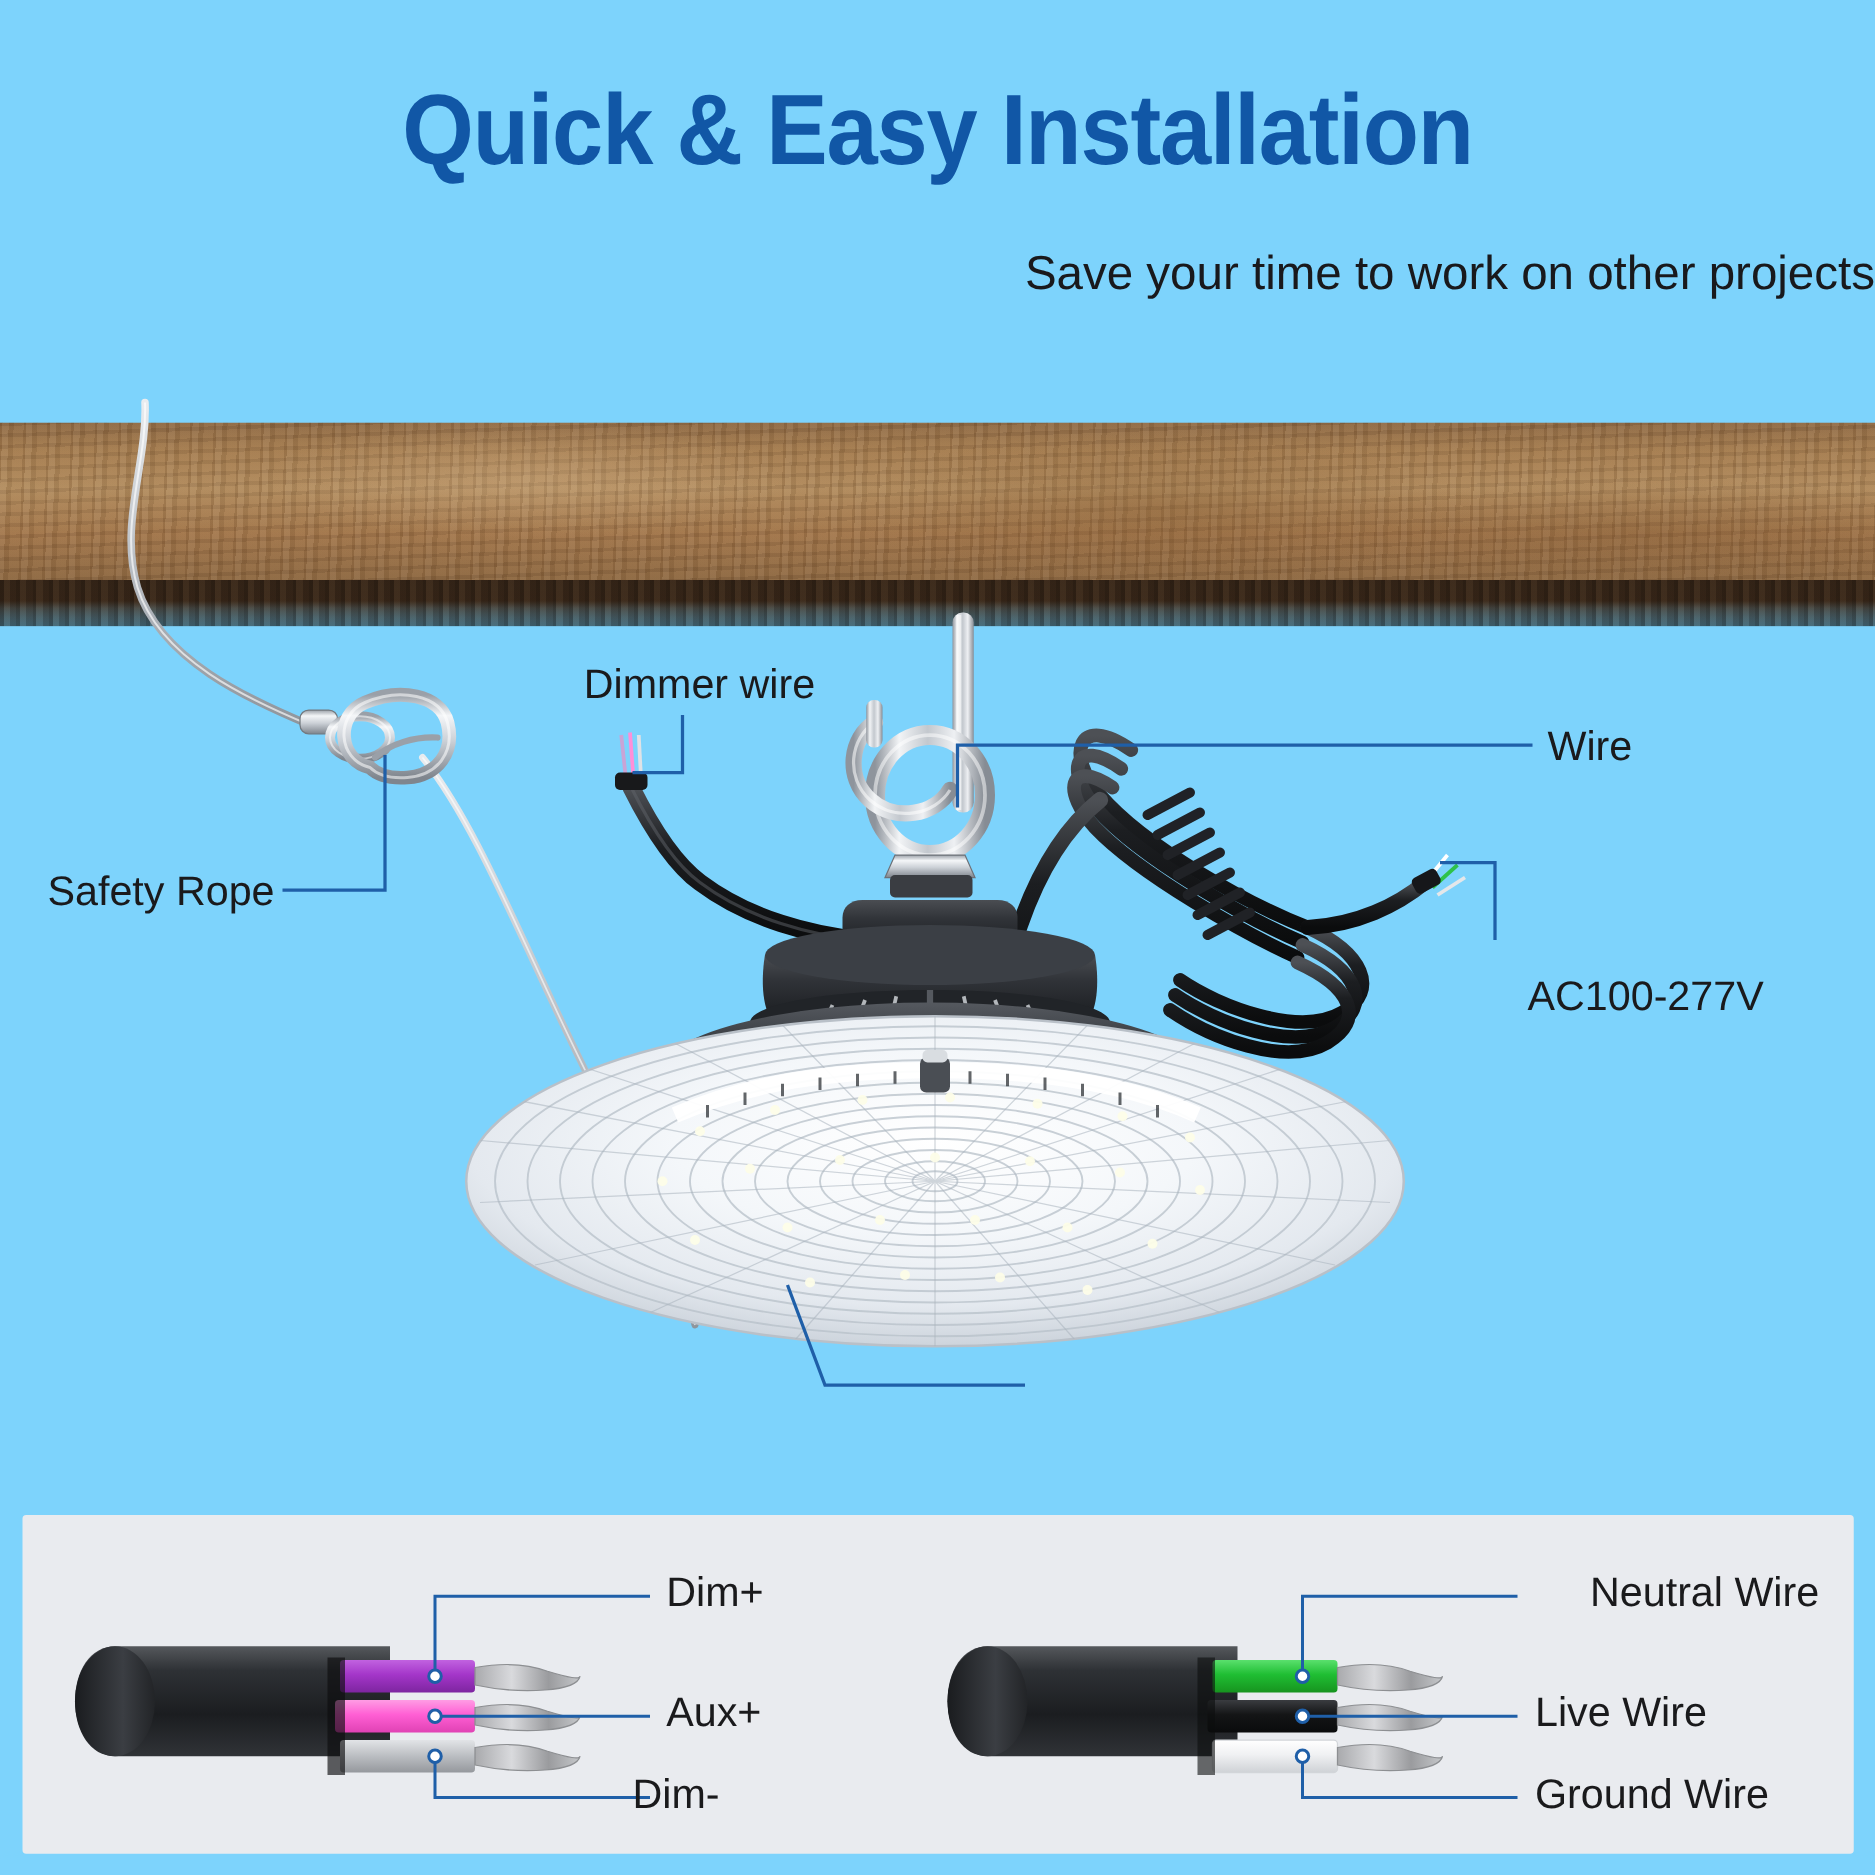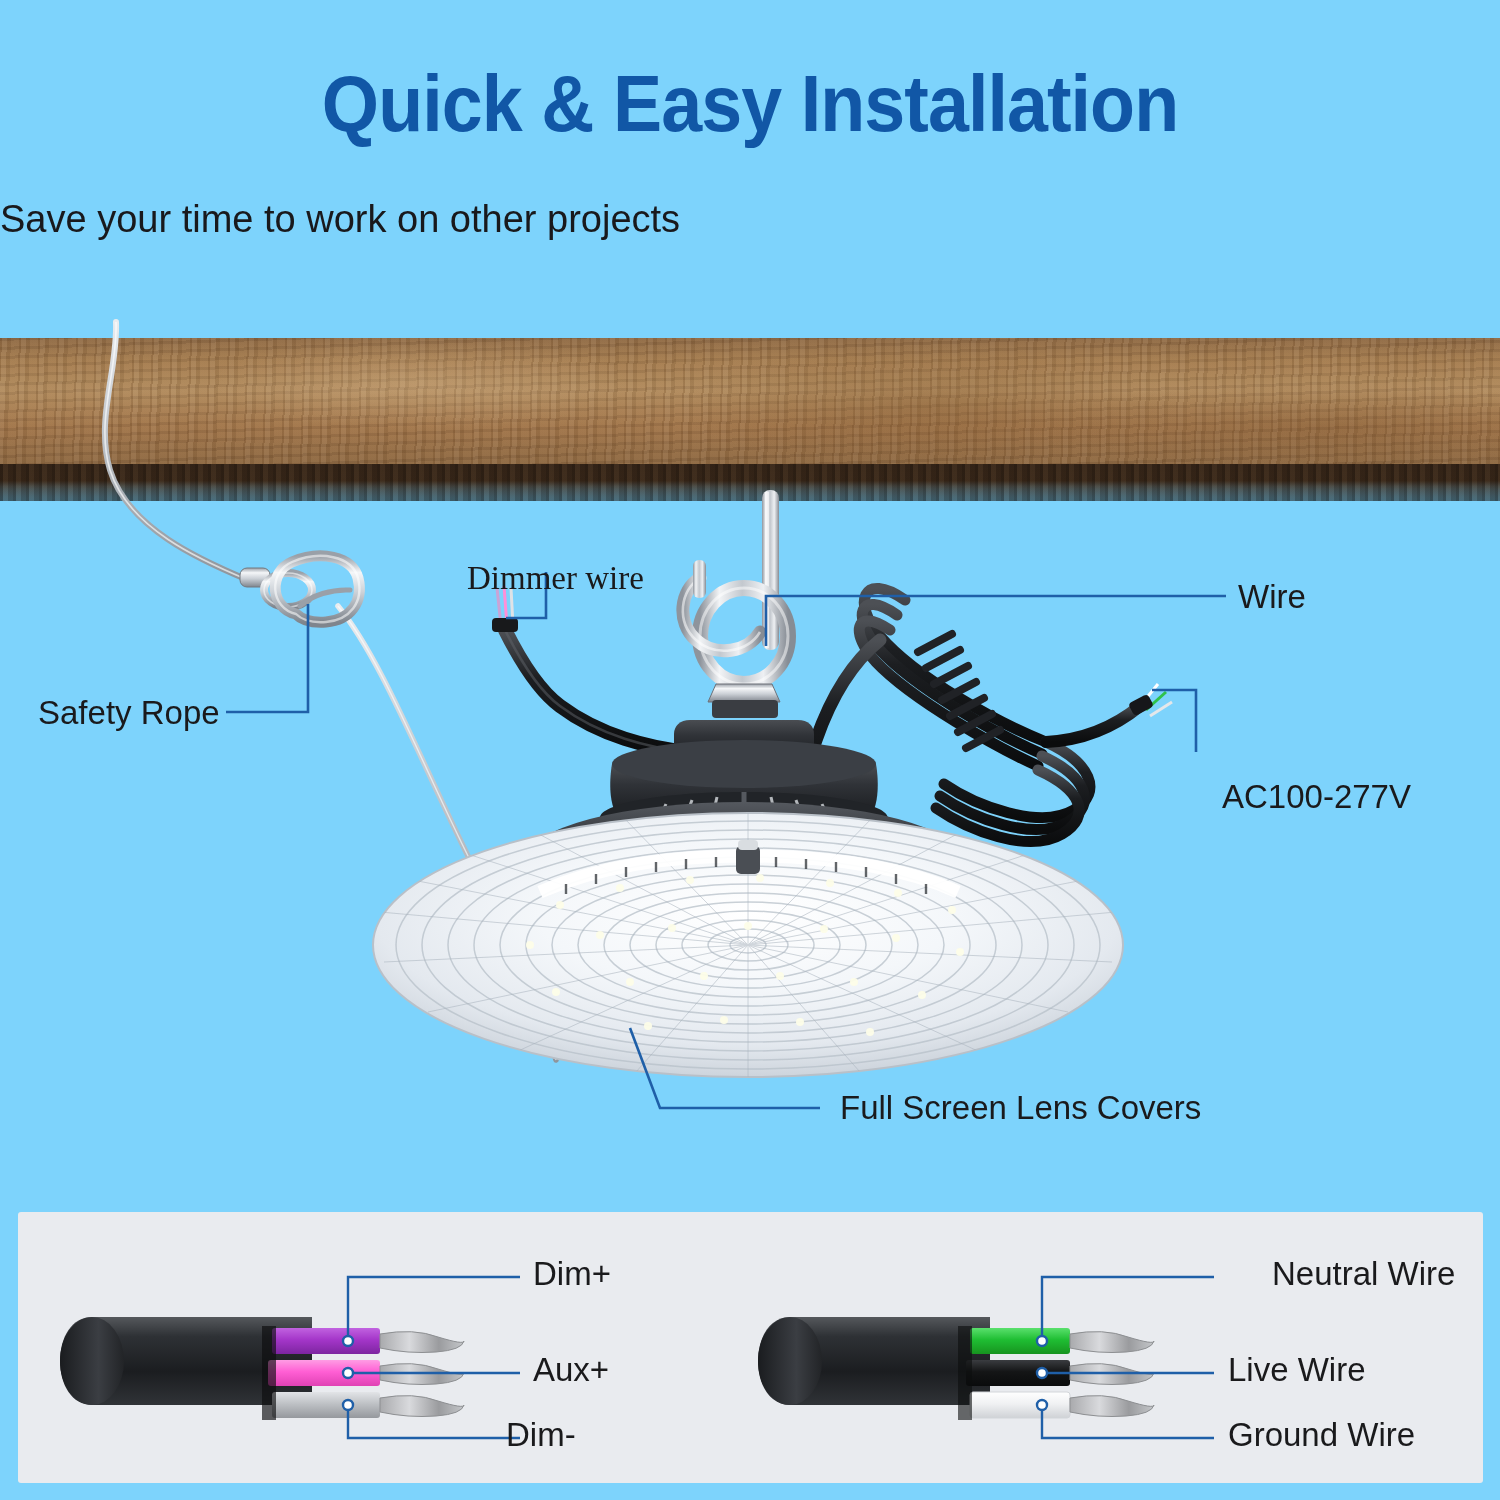--- a/index.html
+++ b/index.html
@@ -24,21 +24,21 @@
     font-weight: bold;
     letter-spacing: -1px;
     color: #1157A6;
     font-family: "Liberation Sans", sans-serif;
     transform: scaleX(0.92);
     white-space: nowrap;
   }
   .subtitle {
     position: absolute;
     left: 0; top: 198px; width: 1500px;
-    text-align: left;
+    text-align: right;
     font-size: 38px;
     color: #19191c;
     font-family: "Liberation Sans", sans-serif;
     white-space: nowrap;
   }
 
   
   .beam { position: absolute; left: 0; top: 338px; width: 1500px; height: 163px; overflow: hidden; }
   .beam-face {
     position: absolute; left: 0; top: 0; width: 1500px; height: 126px;
@@ -351,24 +351,23 @@
 
       <path d="M766,646 V596 H1226"></path>
 
       <path d="M1152,690 H1196 V752"></path>
 
       <path d="M630,1028 L660,1108 H820"></path>
     </g>
   </svg>
 
   <div class="label" style="left:38px; top:694px;">Safety Rope</div>
-  <div class="label" style="left:467px; top:560px;font-family:Liberation Serif, serif;">Dimmer wire</div>
+  <div class="label" style="left:467px; top:528px;">Dimmer wire</div>
   <div class="label" style="left:1238px; top:578px;">Wire</div>
   <div class="label" style="left:1222px; top:758px;margin-top:20px;">AC100-277V</div>
-  <div class="label" style="left:840px; top:1089px;">Full Screen Lens Covers</div>
 
   <div class="panel"></div>
 
   <svg class="layer" viewBox="0 0 1500 1500">
     <defs>
       <linearGradient id="jacket" x1="0" y1="0" x2="0" y2="1">
         <stop offset="0%" stop-color="#55585c"></stop>
         <stop offset="22%" stop-color="#2e3135"></stop>
         <stop offset="62%" stop-color="#1b1d20"></stop>
         <stop offset="100%" stop-color="#303337"></stop>

